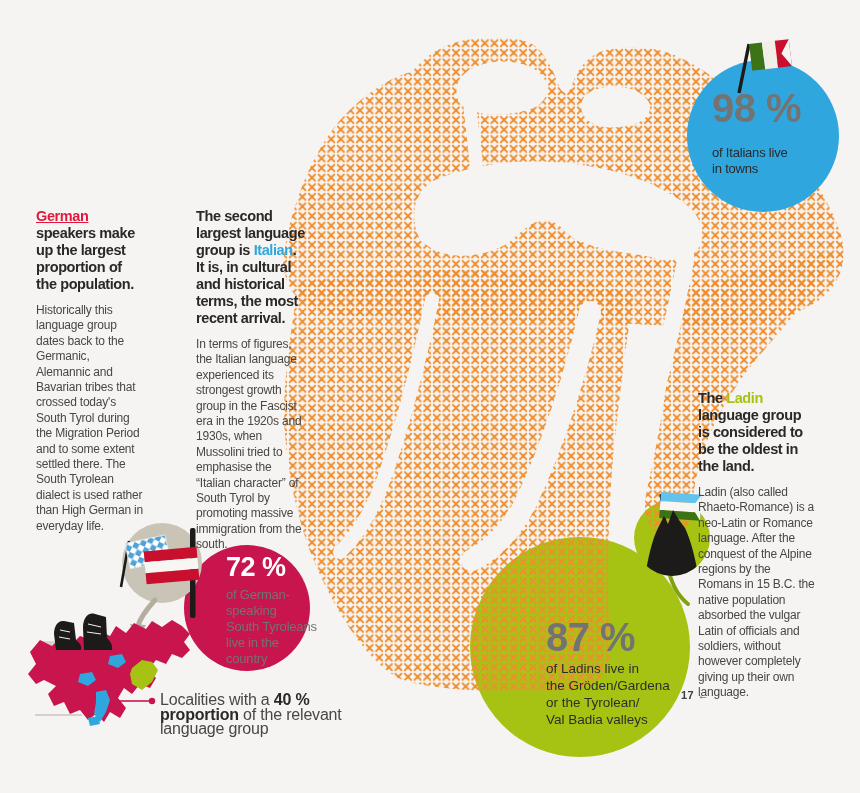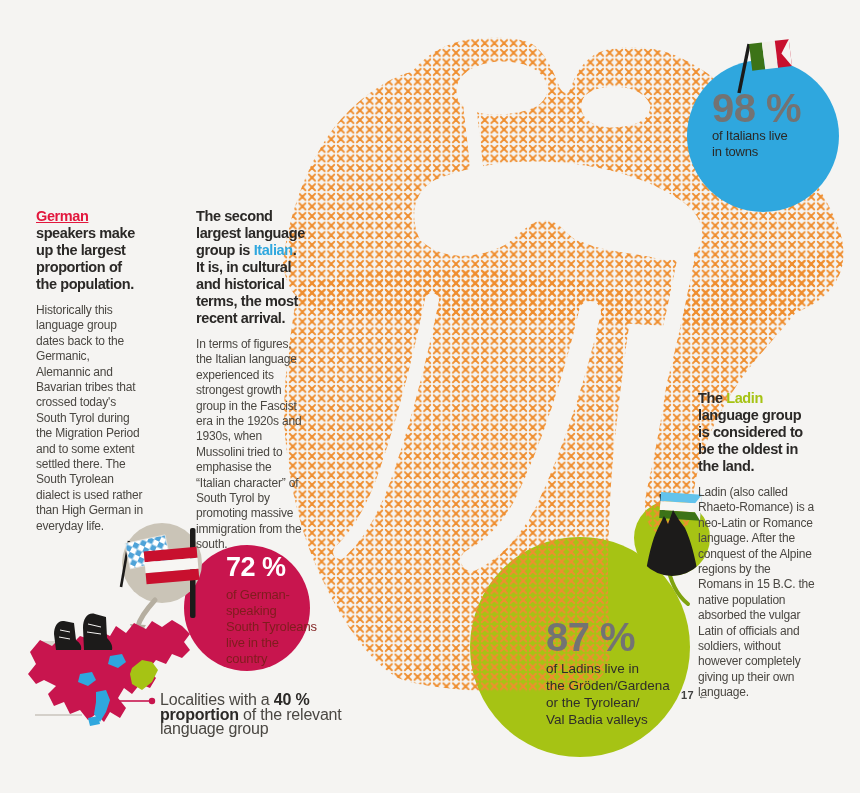--- a/index.html
+++ b/index.html
@@ -8,21 +8,21 @@
   .canvas svg{position:absolute;left:0;top:0;}
   .txt{position:absolute;z-index:10;}
   h3.blk-head{margin:0 0 10px 0;font-size:14.5px;line-height:17px;font-weight:bold;
       color:#2B2927;letter-spacing:-0.4px;}
   .blk-body{font-size:12px;line-height:15.4px;color:#4A4742;letter-spacing:-0.2px;}
   .hl-german{color:#E2173D;text-decoration:underline;} .hl-italian{color:#2FA7DE;} .hl-ladin{color:#A6C314;margin-top:14px;}
   .pct{font-weight:bold;letter-spacing:-0.5px;}
   .pct-big{font-size:40px;line-height:30px;color:#737373;}
   .pct-red{font-size:27px;line-height:27px;color:#ffffff;}
   .cap{font-size:13px;line-height:16px;letter-spacing:-0.2px;}
-  .cap-dark{color:#2B2927;} .cap-white{color:#7f1d1d;}
+  .cap-dark{color:#2B2927;} .cap-white{color:#737373;}
   .cap-green{font-size:13.5px;line-height:17px;color:#2f2d2a;}
   .legend{font-size:16px;line-height:14.5px;color:#4A4742;letter-spacing:-0.2px;}
   .legend b{color:#2B2927;}
   .pageno{font-size:11px;font-weight:bold;color:#404040;letter-spacing:0.5px;}
 </style>
 </head>
 <body>
 
 <div class="canvas">
 
@@ -158,21 +158,21 @@
   <div class="blk-body">In terms of figures, the Italian language experienced its strongest growth group in the Fascist era in the 1920s and 1930s, when Mussolini tried to emphasise the “Italian character” of South Tyrol by promoting massive immigration from the south.</div>
 </div>
 
 <div class="txt" style="left:698px;top:390px;width:118px;">
   <h3 class="blk-head"><span>The </span><span class="hl-ladin">Ladin</span><span> language group is considered to be the oldest in the land.</span></h3>
   <div class="blk-body">Ladin (also called Rhaeto-Romance) is a neo-Latin or Romance language. After the conquest of the Alpine regions by the Romans in 15 B.C. the native population absorbed the vulgar Latin of officials and soldiers, without however completely giving up their own language.</div>
 </div>
 
 <div class="txt" style="left:712px;top:93px;width:95px;">
   <div class="pct pct-big">98 %</div>
-  <div class="cap cap-dark" style="margin-top:5px;">
+  <div class="cap cap-dark" style="margin-top:22px;">
     <div>of Italians live</div>
     <div>in towns</div>
   </div>
 </div>
 
 <div class="txt" style="left:226px;top:554px;width:100px;">
   <div class="pct pct-red">72 %</div>
   <div class="cap cap-white" style="margin-top:6px;">
     <div>of German-</div>
     <div>speaking</div>

